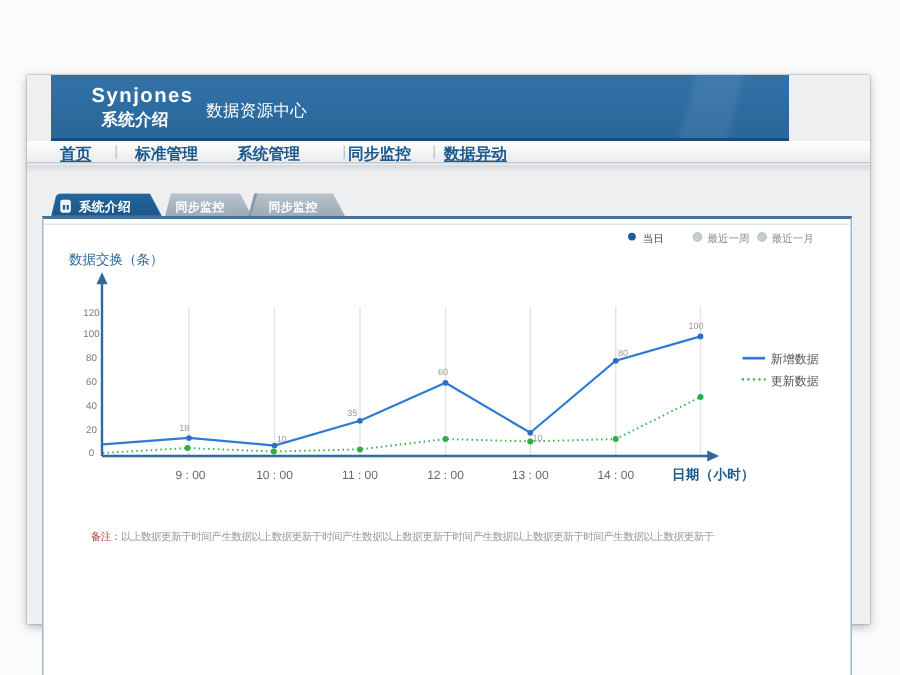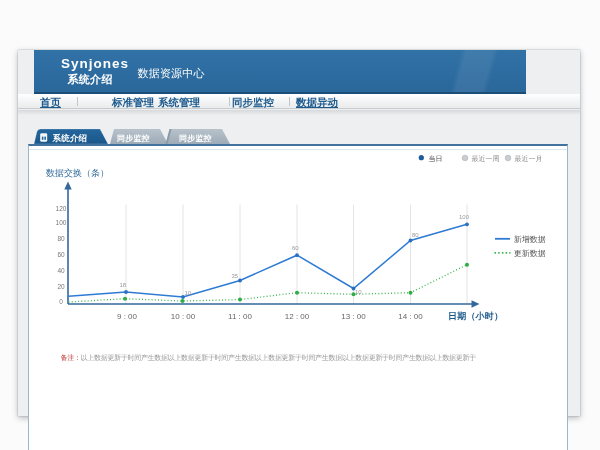--- a/index.html
+++ b/index.html
@@ -29,21 +29,21 @@
 <div class="site">
   <div class="header">
     <div class="streak1"></div>
     <div class="logo1">Synjones</div>
     <div class="logo2">系统介绍</div>
     <div class="apptitle">数据资源中心</div>
   </div>
   <div class="nav">
     <span class="item" style="left:22px;text-decoration:underline;">首页</span>
     <span class="sep" style="left:59px;"></span>
-    <span class="item" style="left:94px;">标准管理</span>
+    <span class="item" style="left:72px;">标准管理</span>
     <span class="sep" style="left:143px;"></span>
     <span class="item" style="left:140px;">系统管理</span>
     <span class="sep" style="left:211px;"></span>
     <span class="item" style="left:214px;">同步监控</span>
     <span class="sep" style="left:271px;"></span>
     <span class="item" style="left:278px;text-decoration:underline;">数据异动</span>
   </div>
   <div class="navshadow"></div>
   <svg class="tabs" width="240" height="17" viewBox="0 0 240 17">
     <defs>

